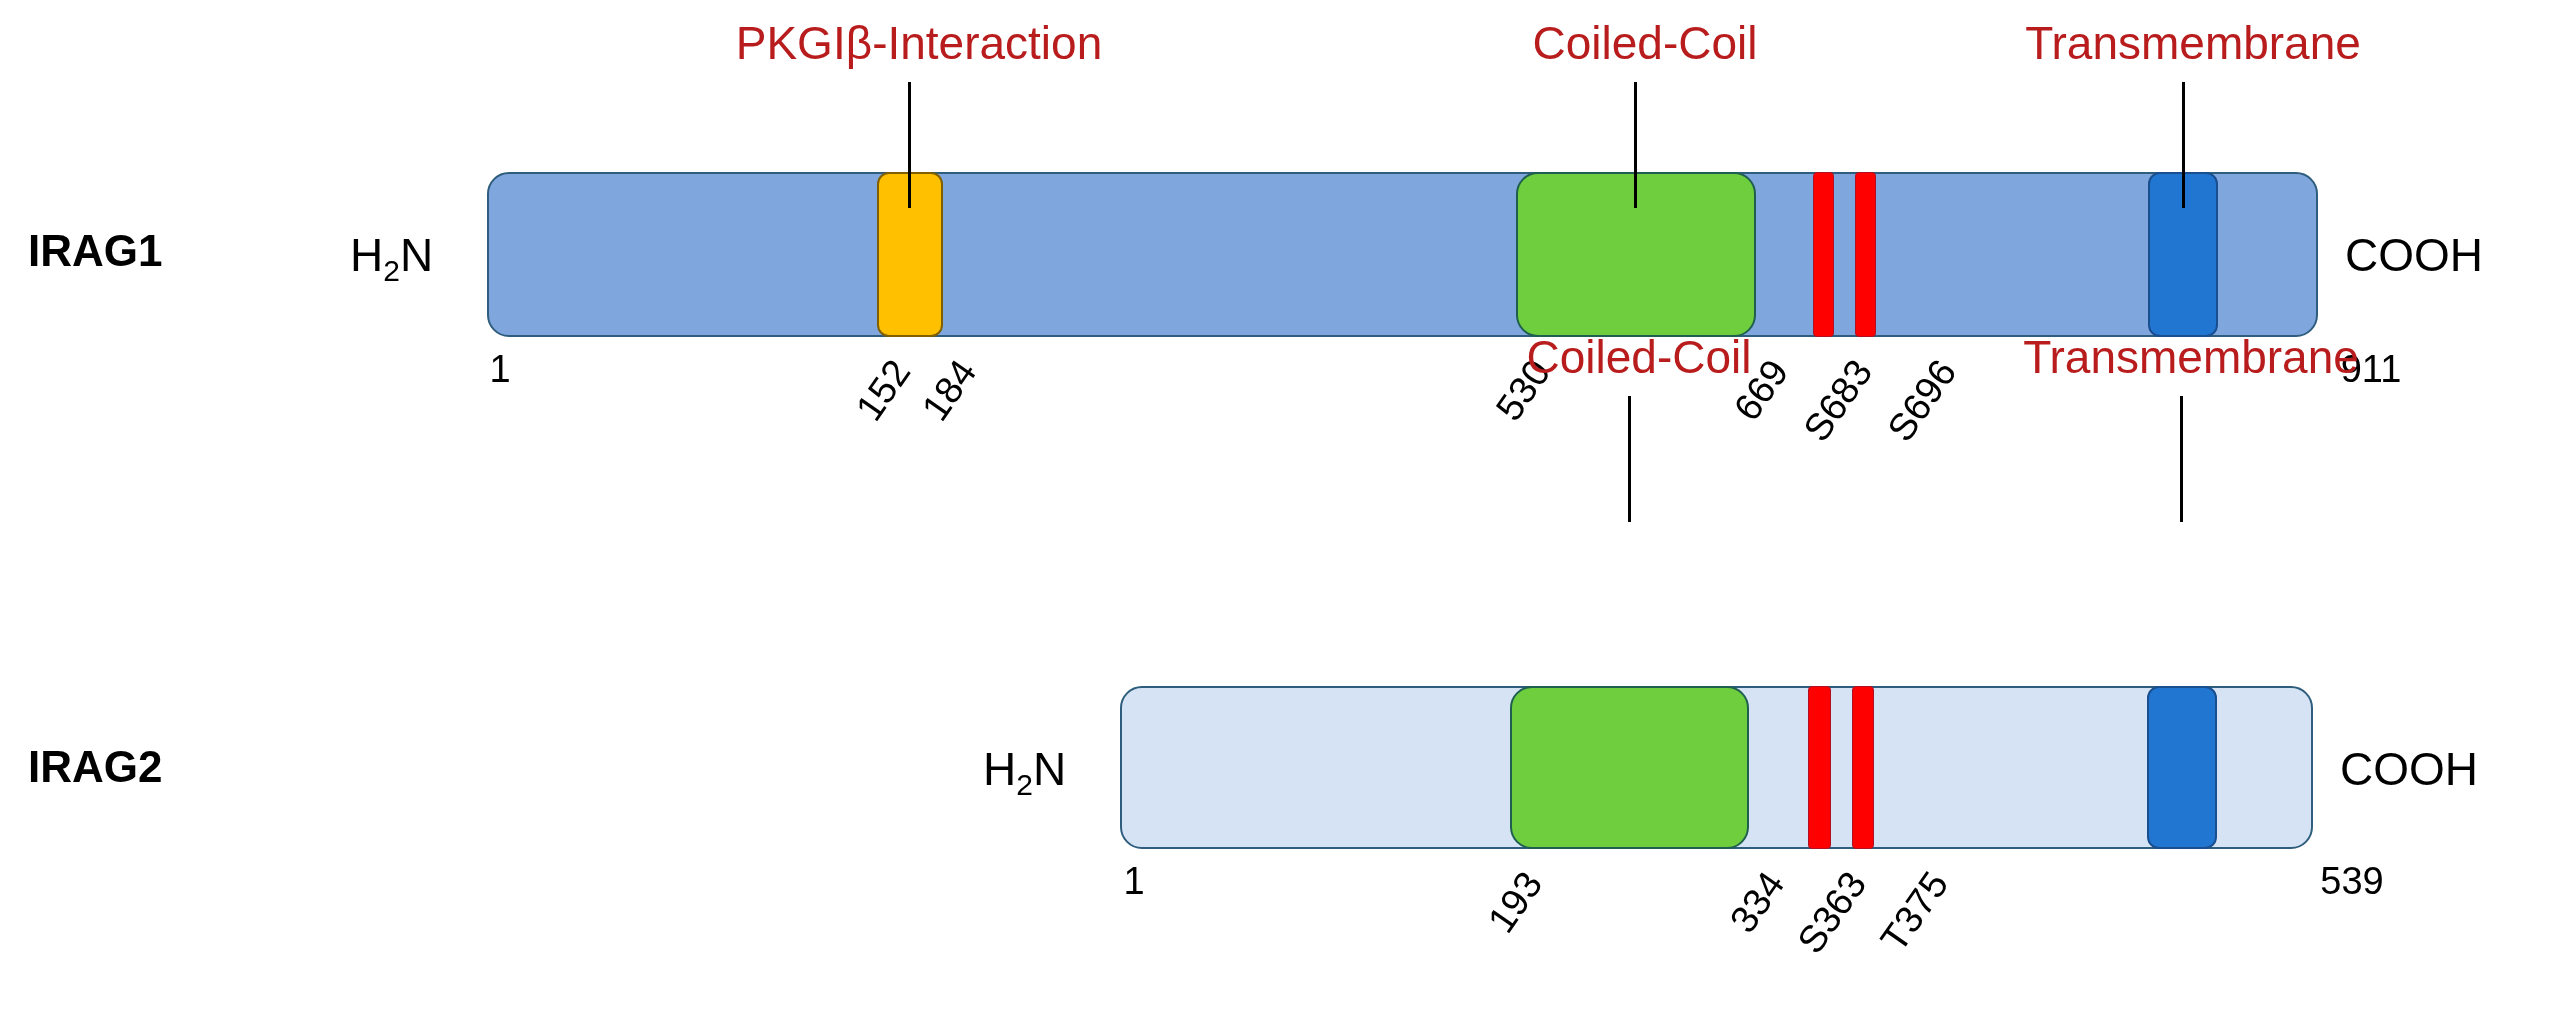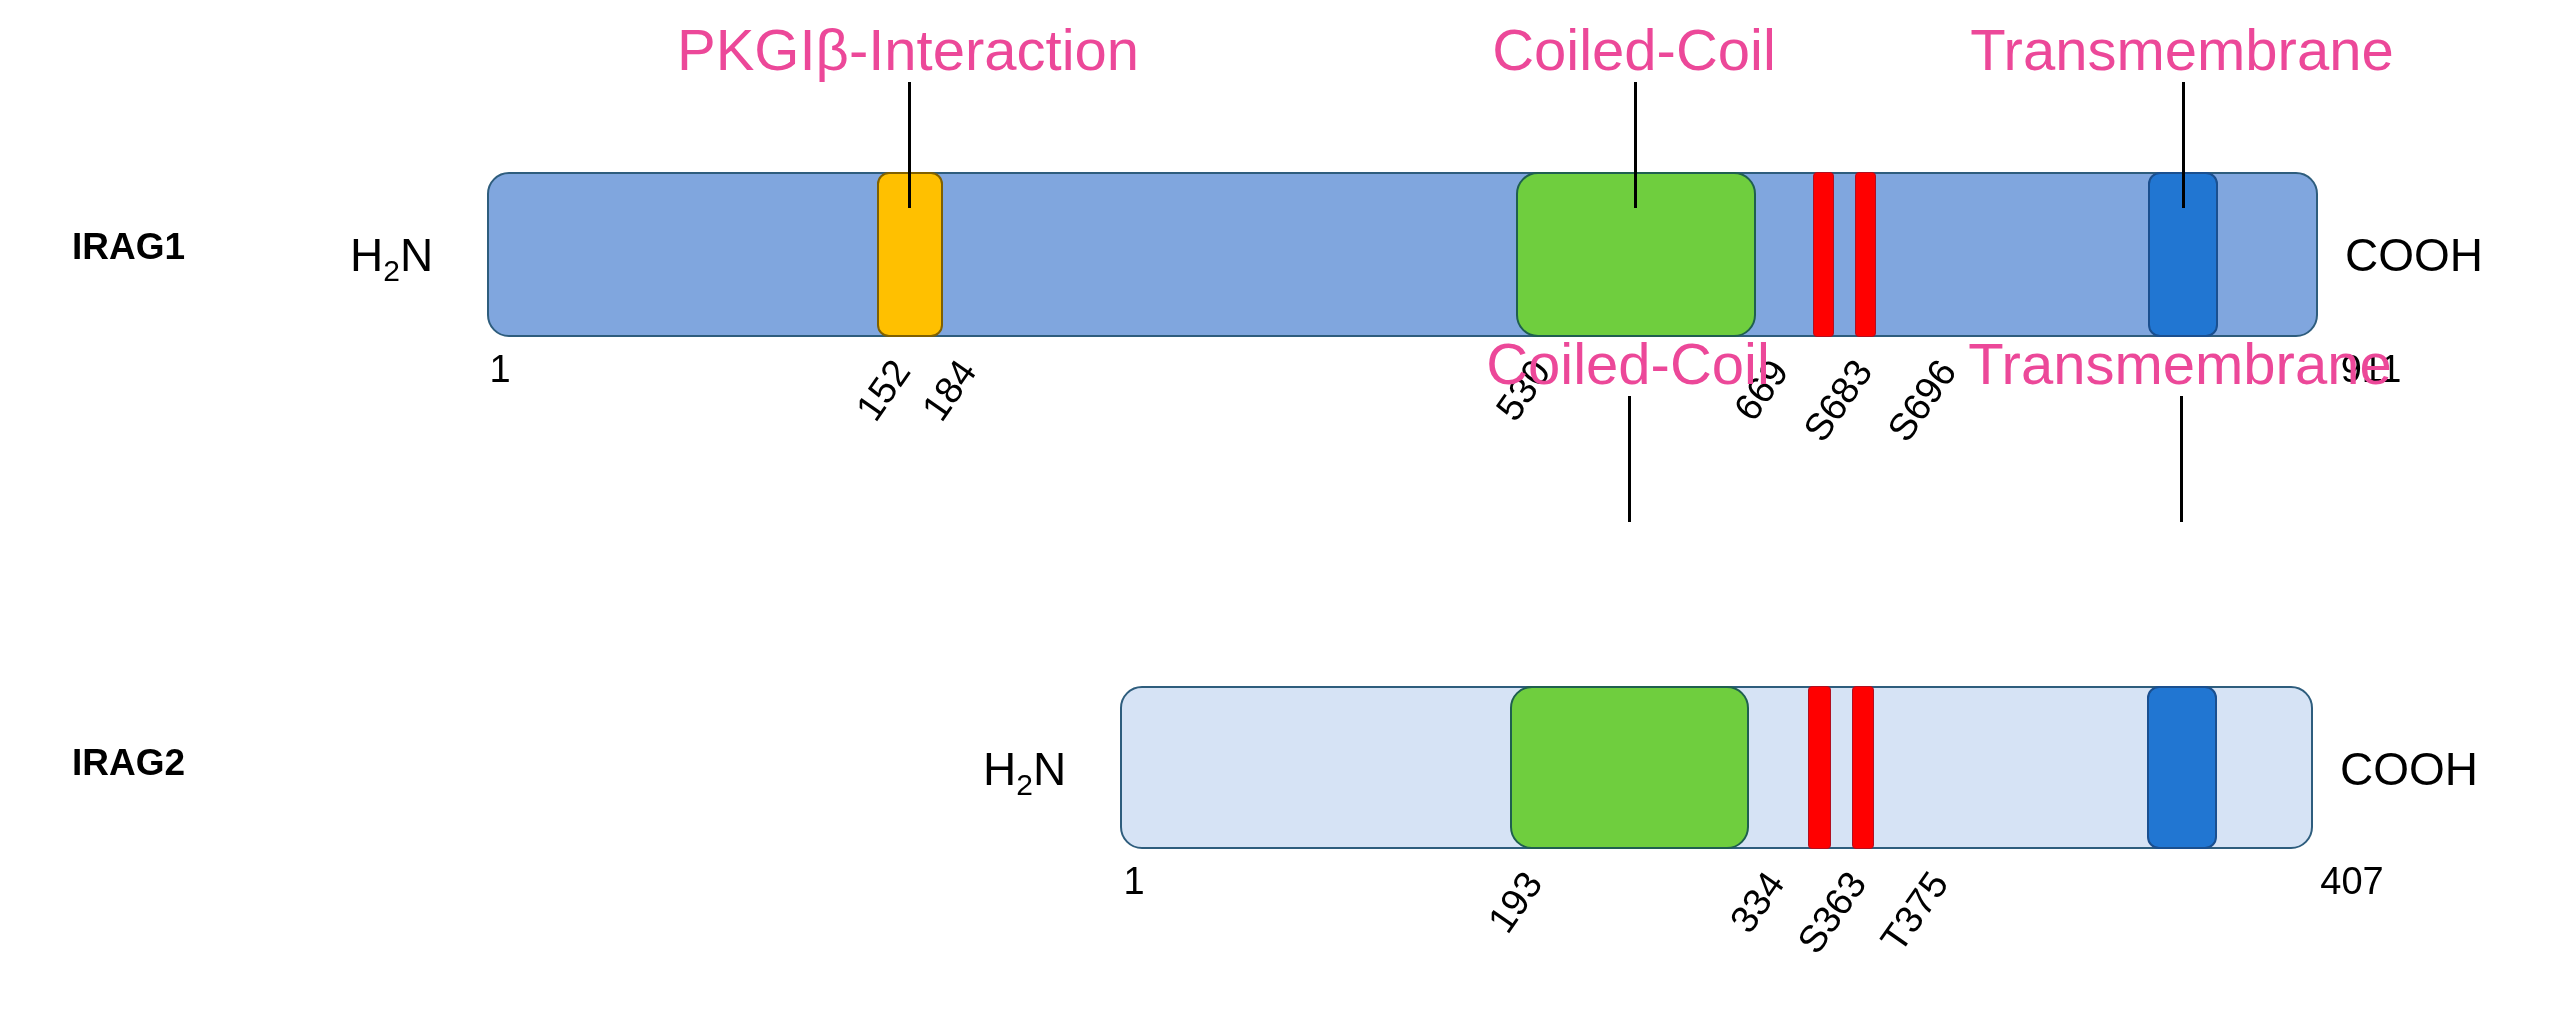--- a/index.html
+++ b/index.html
@@ -16,25 +16,24 @@
     width: 2564px;
     height: 1019px;
     background: #ffffff;
     overflow: hidden;
   }
 
   
   .protein-name {
     position: absolute;
     font-weight: bold;
-    font-size: 37px;
+    font-size: 44px;
     color: #000000;
     letter-spacing: 0px;
     white-space: nowrap;
-    margin-left: 44px;
   }
 
   
   .terminus {
     position: absolute;
     font-size: 46px;
     color: #000000;
     white-space: nowrap;
   }
   .terminus sub {
@@ -78,25 +77,26 @@
   }
   .site-phospho {
     background: #ff0000;
     border: 1px solid #b01020;
     border-radius: 4px;
   }
 
   
   .callout-label {
     position: absolute;
-    font-size: 58px;
-    color: #ec4899;
+    font-size: 46px;
+    color: #b91c1c;
     white-space: nowrap;
     transform: translateX(-50%);
     text-align: center;
+    margin-left: 11px;
   }
   .callout-line {
     position: absolute;
     width: 0;
     border-left: 3px solid #000000;
   }
 
   
   .resnum {
     position: absolute;
@@ -187,15 +187,15 @@
   <div class="resnum resnum-straight" style="left:1134px; top:860px;">1</div>
 
   <div class="resnum resnum-rot" style="left:1516px; top:864px;">193</div>
 
   <div class="resnum resnum-rot" style="left:1758px; top:864px;">334</div>
 
   <div class="resnum resnum-rot" style="left:1840px; top:864px;">S363</div>
 
   <div class="resnum resnum-rot" style="left:1922px; top:864px;">T375</div>
 
-  <div class="resnum resnum-straight" style="left:2352px; top:860px;">407</div>
+  <div class="resnum resnum-straight" style="left:2352px; top:860px;">539</div>
 
 </div>
 
 </body></html>

